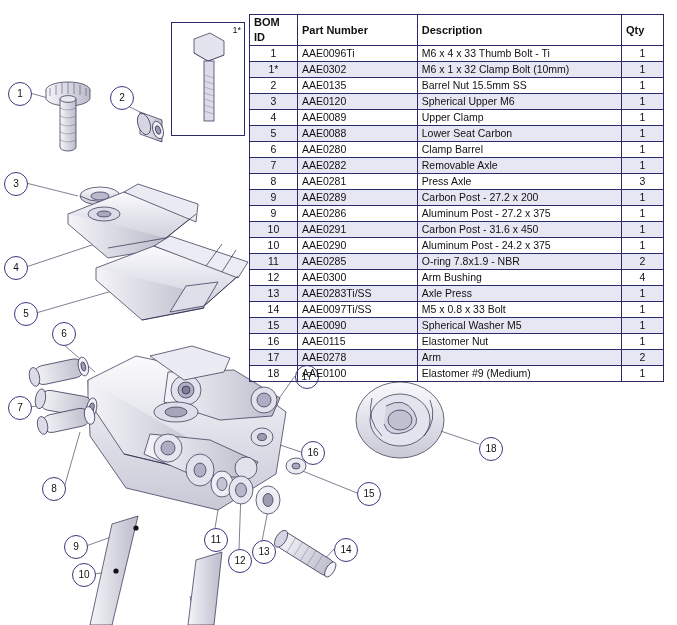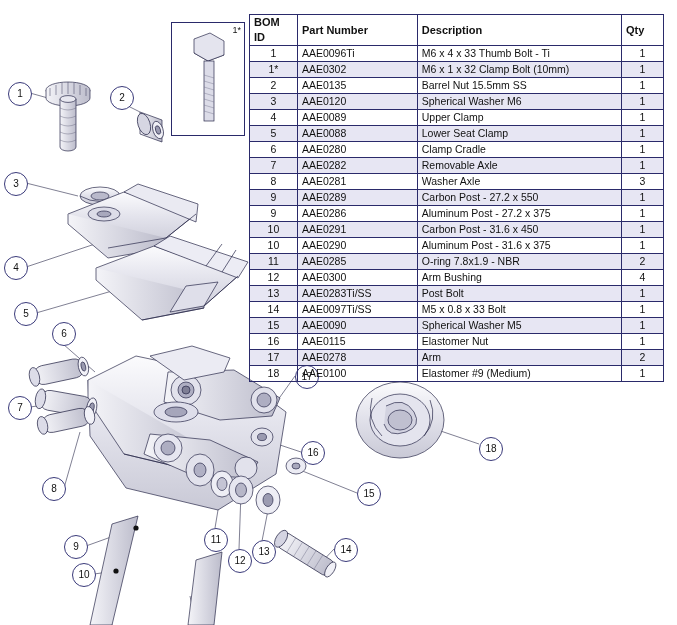--- a/index.html
+++ b/index.html
@@ -296,93 +296,93 @@
         </tr>
         <tr>
           <td class="c">2</td>
           <td>AAE0135</td>
           <td>Barrel Nut 15.5mm SS</td>
           <td class="c">1</td>
         </tr>
         <tr class="alt">
           <td class="c">3</td>
           <td>AAE0120</td>
-          <td>Spherical Washer M6</td>
+          <td>Spherical Upper M6</td>
           <td class="c">1</td>
         </tr>
         <tr>
           <td class="c">4</td>
           <td>AAE0089</td>
           <td>Upper Clamp</td>
           <td class="c">1</td>
         </tr>
         <tr class="alt">
           <td class="c">5</td>
           <td>AAE0088</td>
-          <td>Lower Seat Clamp</td>
+          <td>Lower Seat Carbon</td>
           <td class="c">1</td>
         </tr>
         <tr>
           <td class="c">6</td>
           <td>AAE0280</td>
-          <td>Clamp Cradle</td>
+          <td>Clamp Barrel</td>
           <td class="c">1</td>
         </tr>
         <tr class="alt">
           <td class="c">7</td>
           <td>AAE0282</td>
           <td>Removable Axle</td>
           <td class="c">1</td>
         </tr>
         <tr>
           <td class="c">8</td>
           <td>AAE0281</td>
-          <td>Washer Axle</td>
+          <td>Press Axle</td>
           <td class="c">3</td>
         </tr>
         <tr class="alt">
           <td class="c">9</td>
           <td>AAE0289</td>
-          <td>Carbon Post - 27.2 x 550</td>
+          <td>Carbon Post - 27.2 x 200</td>
           <td class="c">1</td>
         </tr>
         <tr>
           <td class="c">9</td>
           <td>AAE0286</td>
           <td>Aluminum Post - 27.2 x 375</td>
           <td class="c">1</td>
         </tr>
         <tr class="alt">
           <td class="c">10</td>
           <td>AAE0291</td>
           <td>Carbon Post - 31.6 x 450</td>
           <td class="c">1</td>
         </tr>
         <tr>
           <td class="c">10</td>
           <td>AAE0290</td>
-          <td>Aluminum Post - 31.6 x 375</td>
+          <td>Aluminum Post - 24.2 x 375</td>
           <td class="c">1</td>
         </tr>
         <tr class="alt">
           <td class="c">11</td>
           <td>AAE0285</td>
           <td>O-ring 7.8x1.9 - NBR</td>
           <td class="c">2</td>
         </tr>
         <tr>
           <td class="c">12</td>
           <td>AAE0300</td>
           <td>Arm Bushing</td>
           <td class="c">4</td>
         </tr>
         <tr class="alt">
           <td class="c">13</td>
           <td>AAE0283Ti/SS</td>
-          <td>Post Bolt</td>
+          <td>Axle Press</td>
           <td class="c">1</td>
         </tr>
         <tr>
           <td class="c">14</td>
           <td>AAE0097Ti/SS</td>
           <td>M5 x 0.8 x 33 Bolt</td>
           <td class="c">1</td>
         </tr>
         <tr class="alt">
           <td class="c">15</td>

